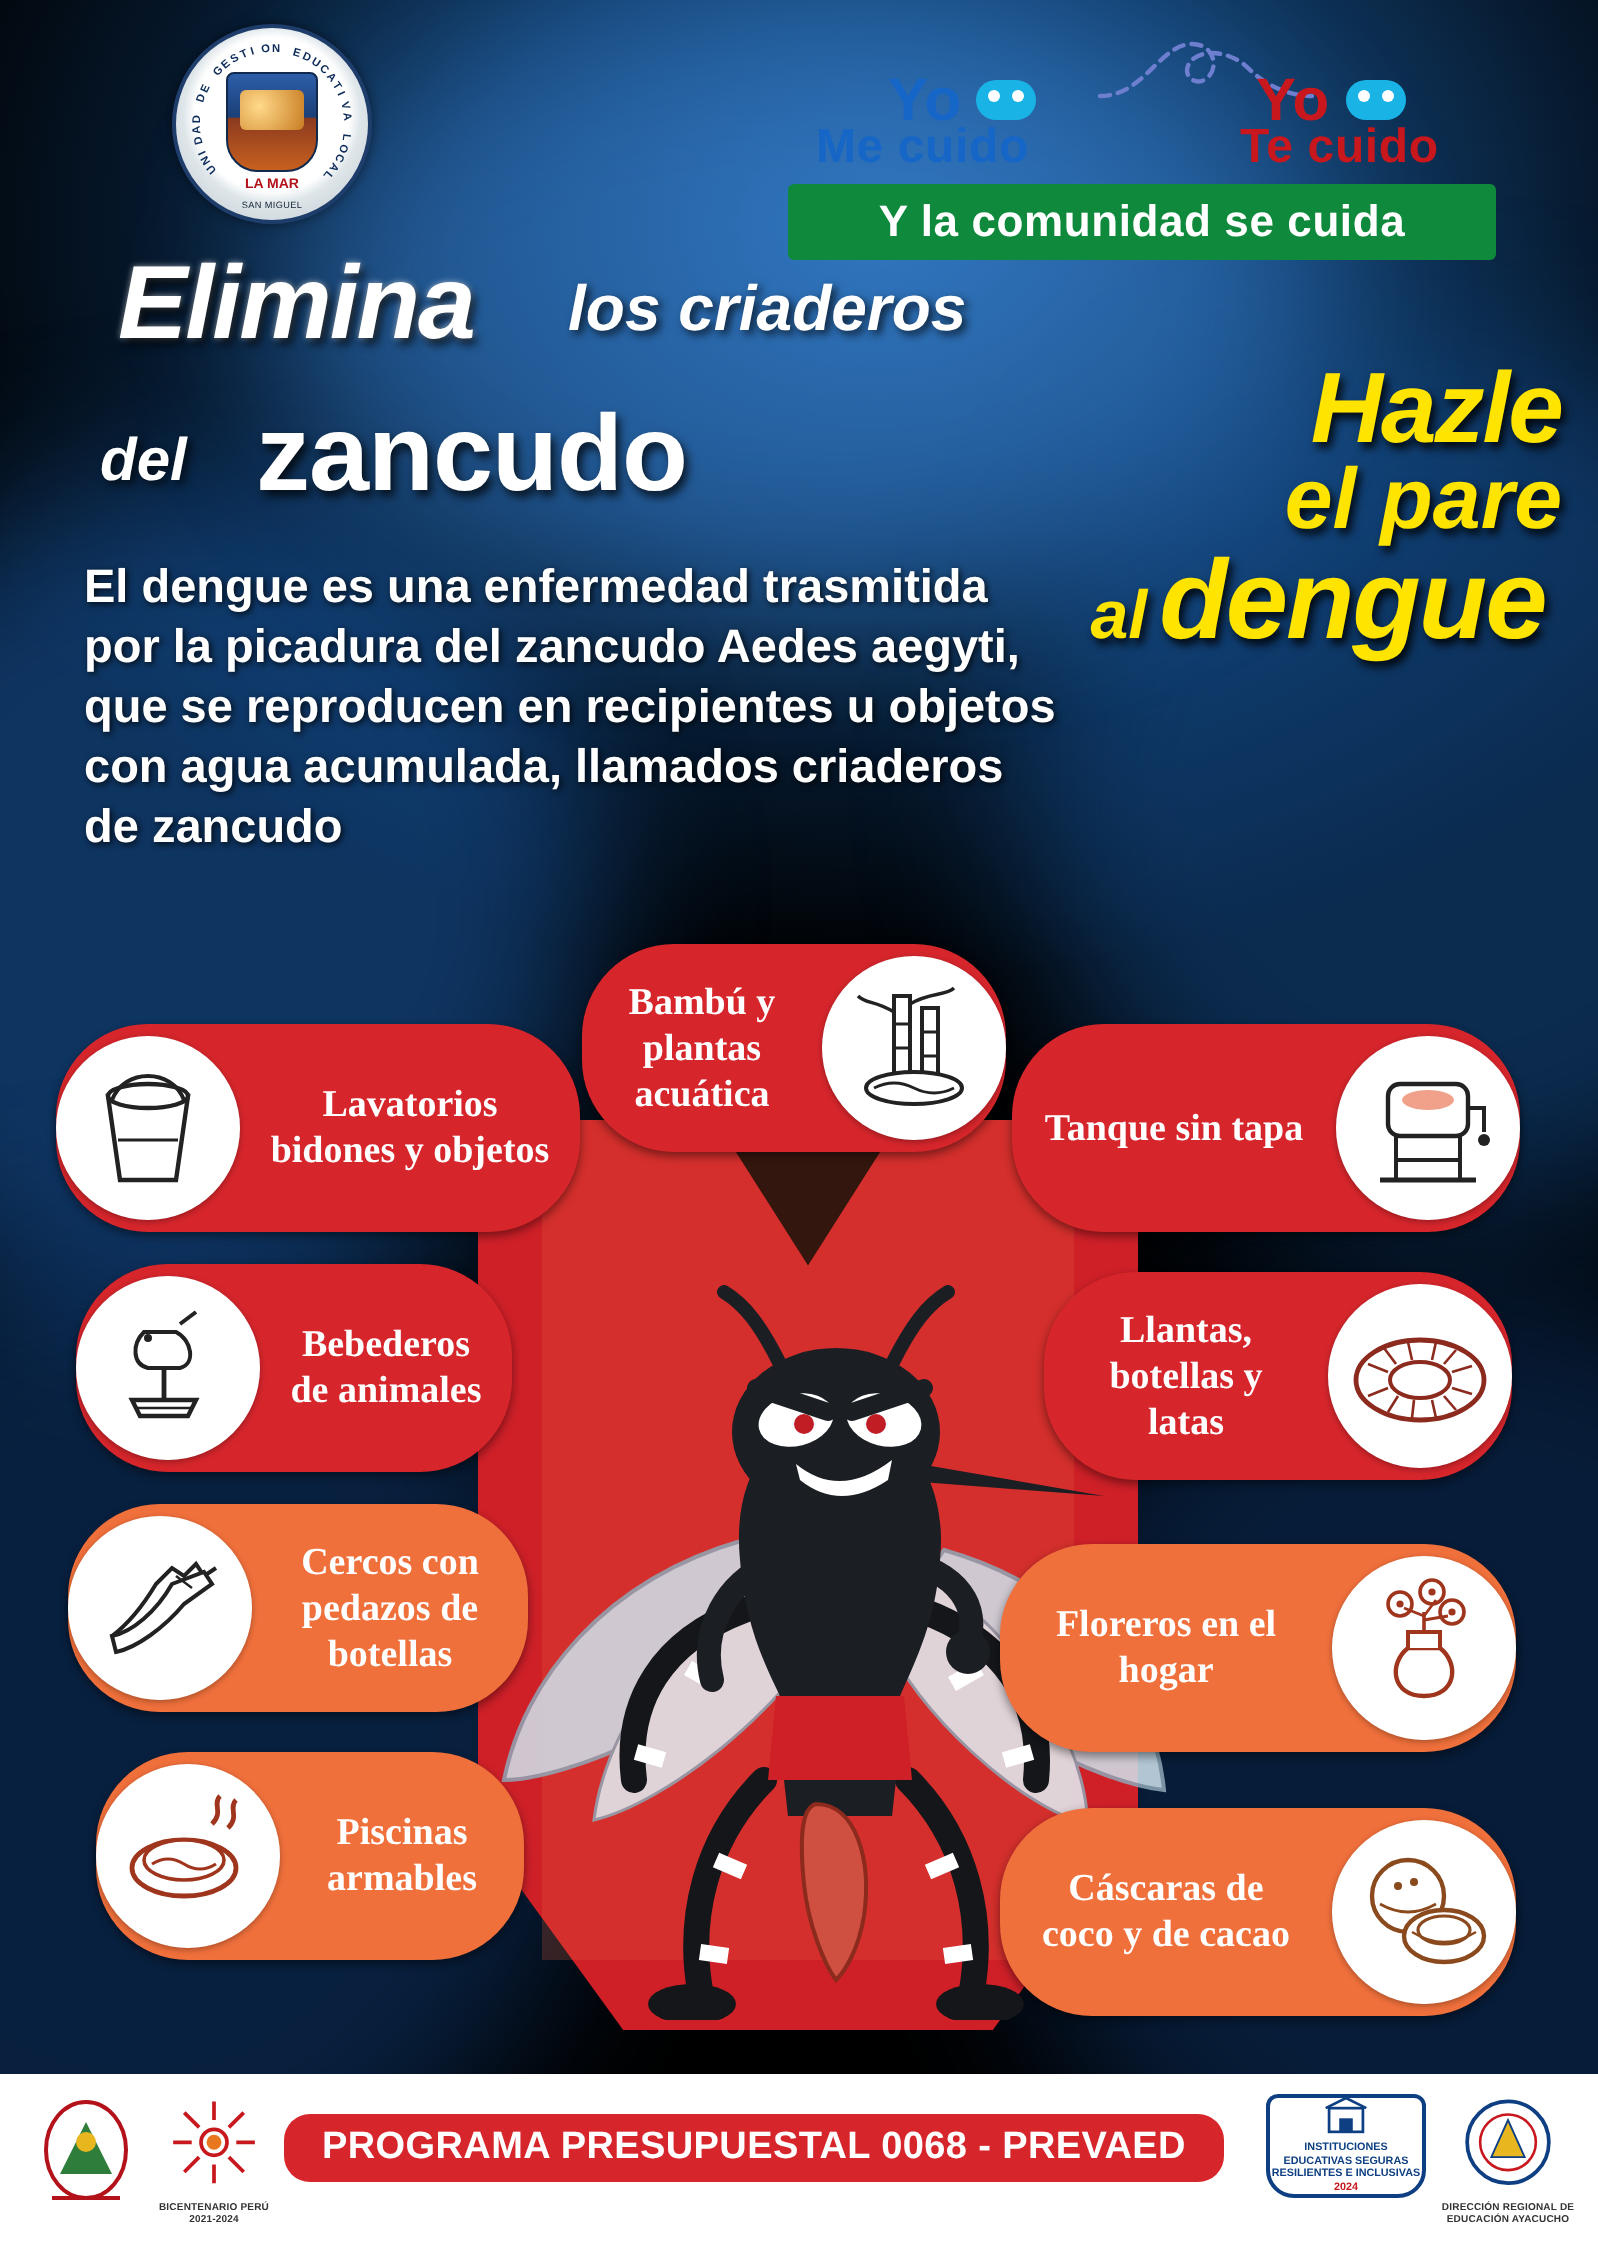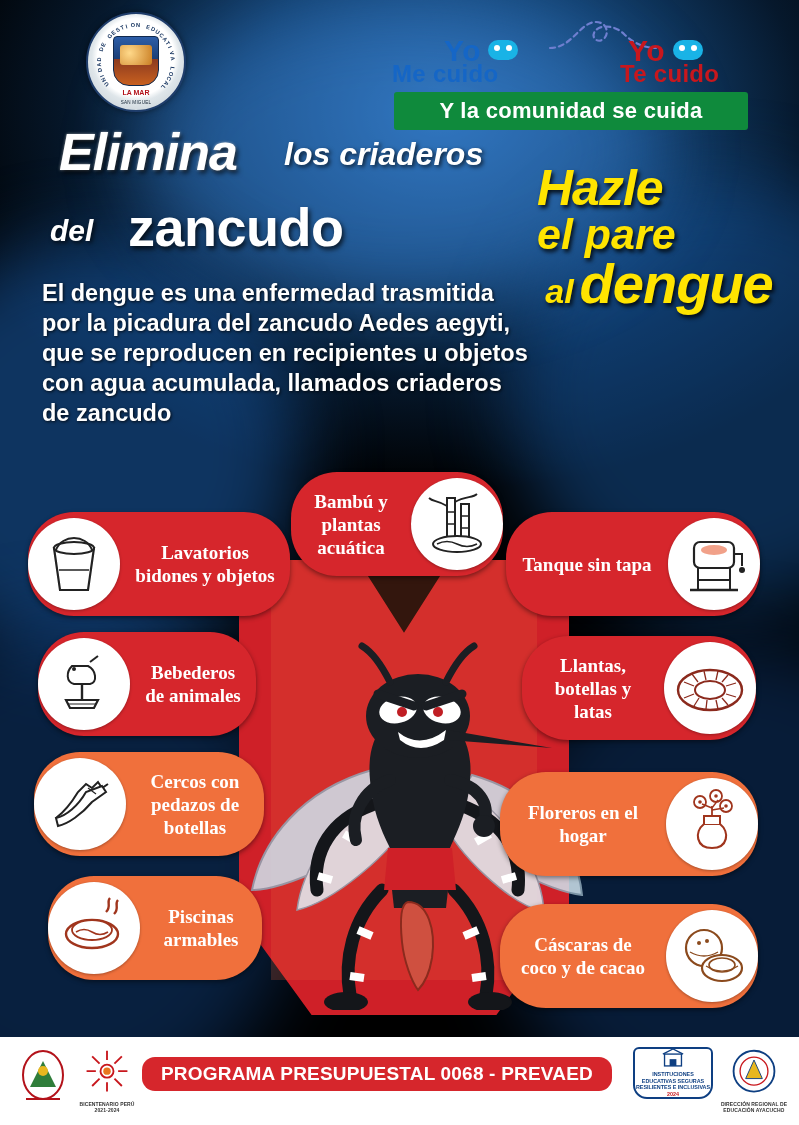--- a/index.html
+++ b/index.html
@@ -128,21 +128,21 @@
     position: absolute;
     top: 5px;
     width: 6px; height: 6px;
     border-radius: 50%;
     background: #fff;
   }
   .smiley:before { left: 6px; }
   .smiley:after { right: 6px; }
   .mecuido {
     position: absolute;
-    left: 0; top: 42px;
+    left: 16px; top: 42px;
     font-size: 24px;
     font-weight: bold;
     color: #1566c6;
     letter-spacing: .3px;
   }
   .tecuido {
     position: absolute;
     left: 228px; top: 42px;
     font-size: 24px;
     font-weight: bold;
@@ -209,23 +209,23 @@
     width: 492px;
     font-size: 23.5px;
     line-height: 30px;
     font-weight: bold;
     color: #ffffff;
     text-shadow: 1px 1px 3px rgba(0,0,0,.8);
   }
 
   .hazle {
     position: absolute;
-    right: 18px; top: 164px;
+    right: 18px; top: 180px;
     width: 244px;
-    text-align: left;
+    text-align: right;
     color: #ffe400;
     font-weight: bold;
     font-style: italic;
     text-shadow: 2px 3px 4px rgba(0,0,0,.85);
     line-height: .96;
   }
   .hazle .l1 { font-size: 50px; letter-spacing: -1px; }
   .hazle .l2 { font-size: 43px; margin-top: 2px; }
   .hazle .l3 { font-size: 34px; margin-top: 2px; display: flex; align-items: baseline; justify-content: center; gap: 6px;}
   .hazle .l3 .big { font-size: 56px; letter-spacing: -1px; }

